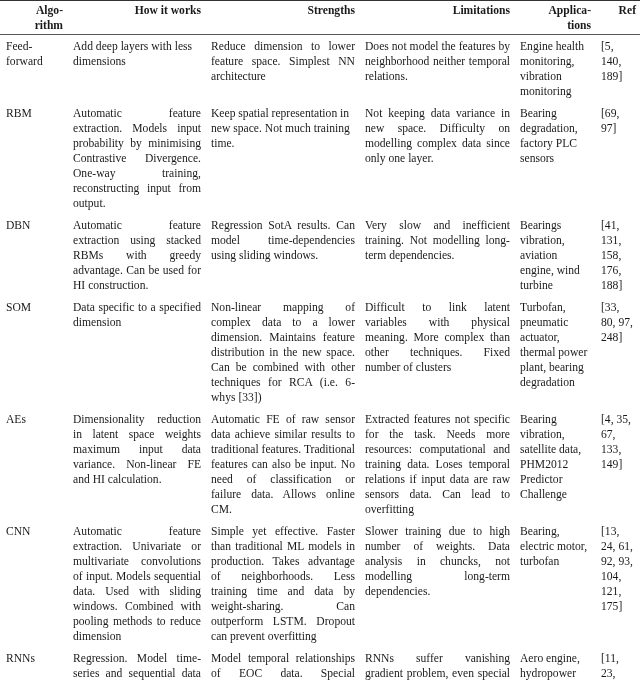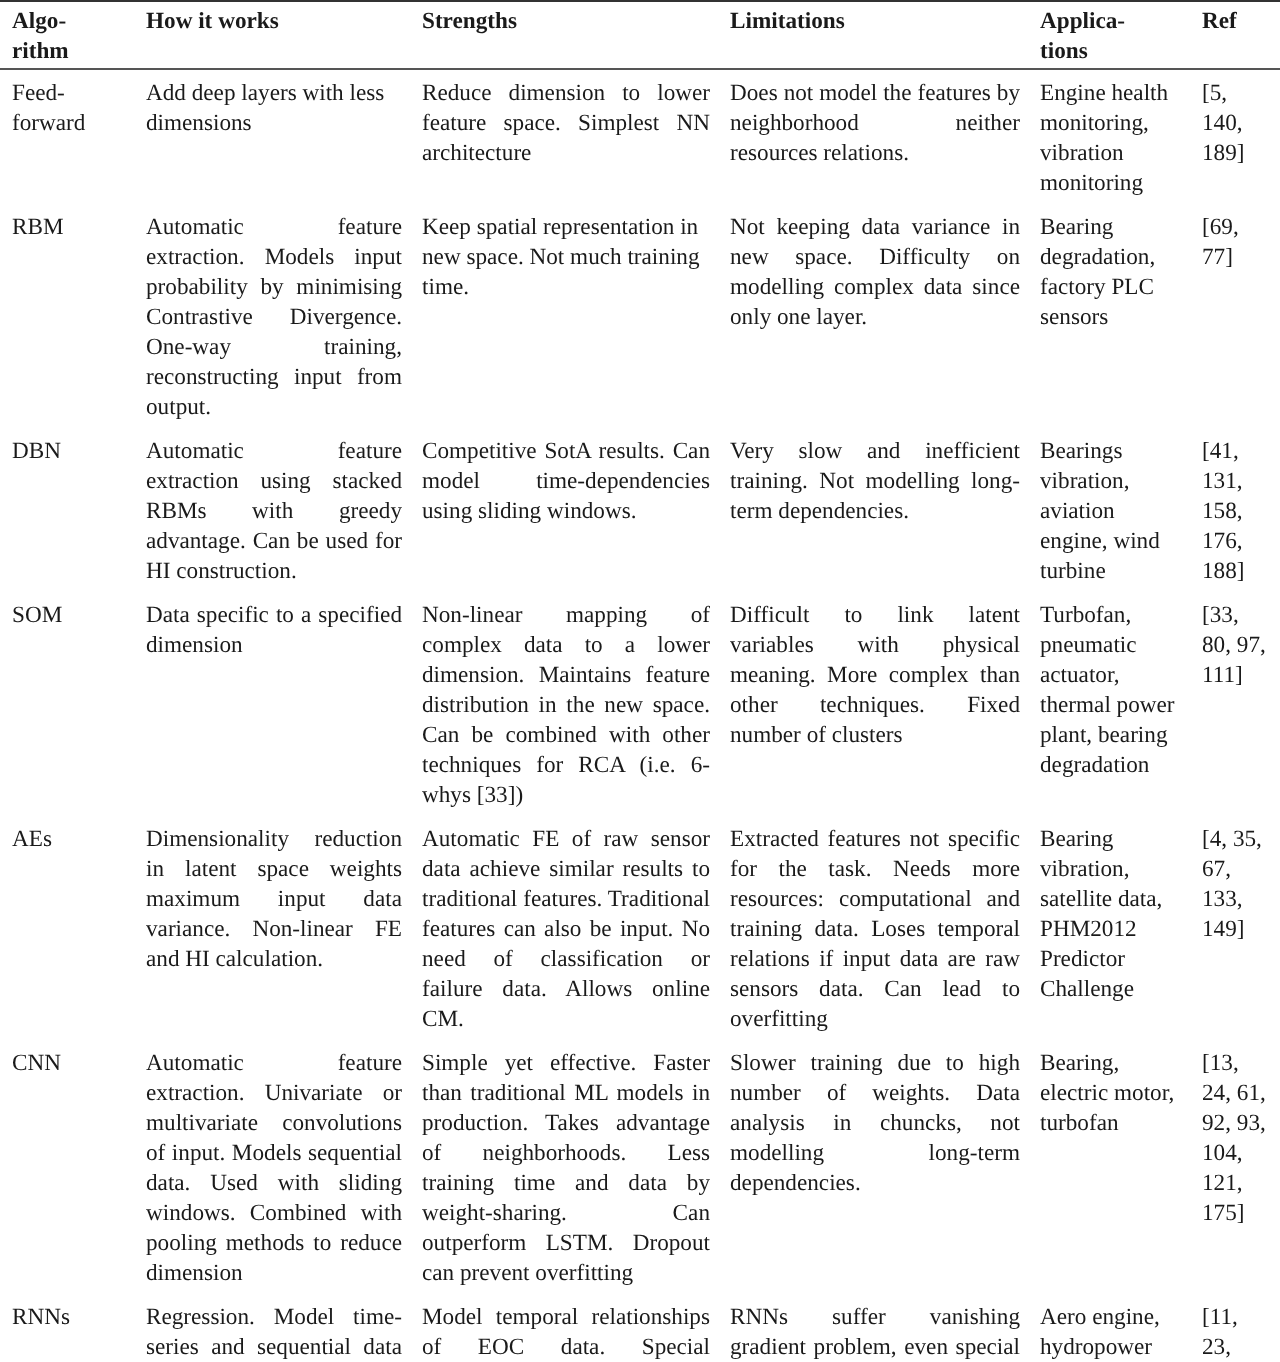--- a/index.html
+++ b/index.html
@@ -22,21 +22,21 @@
     table-layout: fixed;
   }
   thead tr {
     border-top: 1.5px solid #333;
     border-bottom: 1.2px solid #555;
   }
   tbody tr:last-child {
     border-bottom: 1.5px solid #333;
   }
   th {
-    text-align: left;
+    text-align: right;
     font-weight: bold;
     vertical-align: top;
     padding: 2px 4px 1px 6px;
     font-size: 11.6px;
     line-height: 15px;
   }
   td {
     vertical-align: top;
     padding: 4px 4px 3px 6px;
   }
@@ -72,47 +72,47 @@
       <th>Limitations</th>
       <th>Applica-<br>tions</th>
       <th>Ref</th>
     </tr>
   </thead>
   <tbody>
     <tr>
       <td>Feed-<br>forward</td>
       <td>Add deep layers with less dimensions</td>
       <td class="j">Reduce dimension to lower feature space. Simplest NN architecture</td>
-      <td class="j">Does not model the features by neighborhood neither resources relations.</td>
+      <td class="j">Does not model the features by neighborhood neither temporal relations.</td>
       <td>Engine health monitoring, vibration monitoring</td>
       <td>[5, 140, 189]</td>
     </tr>
     <tr>
       <td>RBM</td>
       <td class="j">Automatic feature extraction. Models input probability by minimising Contrastive Divergence. One-way training, reconstructing input from output.</td>
       <td>Keep spatial representation in new space. Not much training time.</td>
       <td class="j">Not keeping data variance in new space. Difficulty on modelling complex data since only one layer.</td>
       <td>Bearing degradation, factory PLC sensors</td>
-      <td>[69, 77]</td>
+      <td>[69, 97]</td>
     </tr>
     <tr>
       <td>DBN</td>
       <td class="j">Automatic feature extraction using stacked RBMs with greedy advantage. Can be used for HI construction.</td>
-      <td class="j">Competitive SotA results. Can model time-dependencies using sliding windows.</td>
+      <td class="j">Regression SotA results. Can model time-dependencies using sliding windows.</td>
       <td class="j">Very slow and inefficient training. Not modelling long-term dependencies.</td>
       <td>Bearings vibration, aviation engine, wind turbine</td>
       <td>[41, 131, 158, 176, 188]</td>
     </tr>
     <tr>
       <td>SOM</td>
       <td class="j">Data specific to a specified dimension</td>
       <td class="j">Non-linear mapping of complex data to a lower dimension. Maintains feature distribution in the new space. Can be combined with other techniques for RCA (i.e. 6-whys [33])</td>
       <td class="j">Difficult to link latent variables with physical meaning. More complex than other techniques. Fixed number of clusters</td>
       <td>Turbofan, pneumatic actuator, thermal power plant, bearing degradation</td>
-      <td>[33, 80, 97, 111]</td>
+      <td>[33, 80, 97, 248]</td>
     </tr>
     <tr>
       <td>AEs</td>
       <td class="j">Dimensionality reduction in latent space weights maximum input data variance. Non-linear FE and HI calculation.</td>
       <td class="j">Automatic FE of raw sensor data achieve similar results to traditional features. Traditional features can also be input. No need of classification or failure data. Allows online CM.</td>
       <td class="j">Extracted features not specific for the task. Needs more resources: computational and training data. Loses temporal relations if input data are raw sensors data. Can lead to overfitting</td>
       <td>Bearing vibration, satellite data, PHM2012 Predictor Challenge</td>
       <td>[4, 35, 67, 133, 149]</td>
     </tr>
     <tr>

